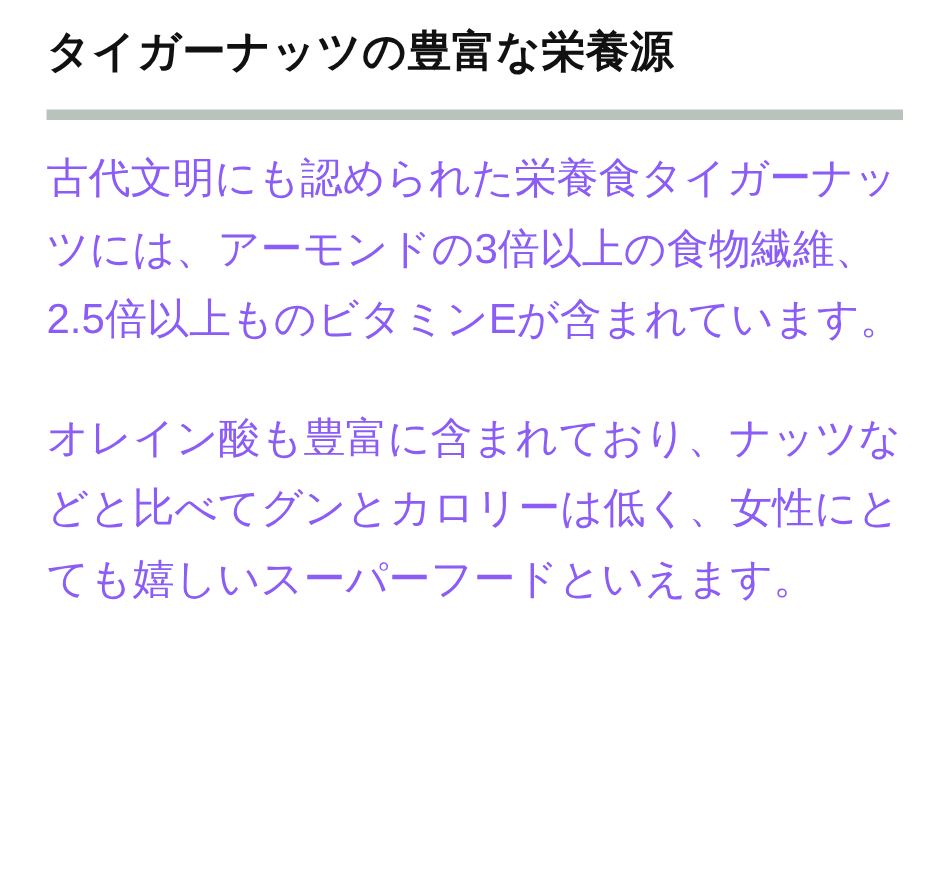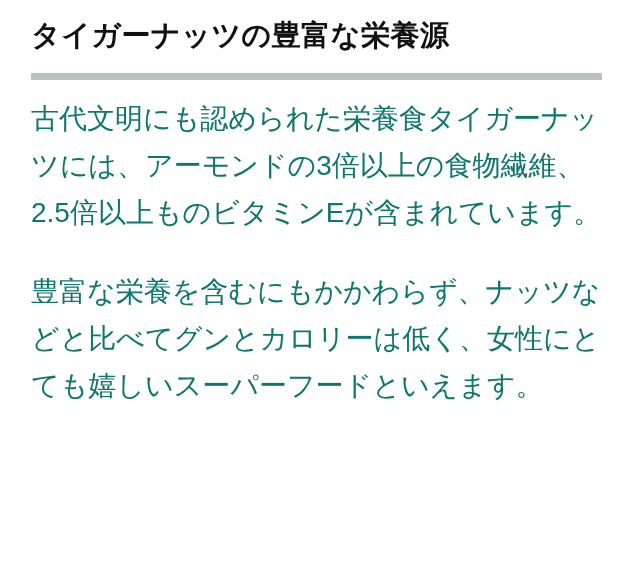--- a/index.html
+++ b/index.html
@@ -30,34 +30,34 @@
     height: 7px;
     width: 100%;
     margin-top: 17px;
     background: #b8c3bc; 
     border: none;
   }
   .body-paragraph {
     margin: 15px 0 32px 0;
     font-size: 28px;
     line-height: 47px;
-    color: #0f766e;
+    color: #8b5cf6;
     text-align: left;
     word-break: normal;
     overflow-wrap: break-word;
   }
   .body-paragraph:last-child {
     margin-bottom: 0;
   }
 </style>
 </head>
 <body>
 
 <div class="article">
   <h1 class="article-heading">タイガーナッツの豊富な栄養源</h1>
 
   <div class="section-divider" style="background: rgb(184, 195, 188);"></div>
 
   <p class="body-paragraph">古代文明にも認められた栄養食タイガーナッツには、アーモンドの3倍以上の食物繊維、2.5倍以上ものビタミンEが含まれています。</p>
 
 
-  <p class="body-paragraph">豊富な栄養を含むにもかかわらず、ナッツなどと比べてグンとカロリーは低く、女性にとても嬉しいスーパーフードといえます。</p>
+  <p class="body-paragraph">オレイン酸も豊富に含まれており、ナッツなどと比べてグンとカロリーは低く、女性にとても嬉しいスーパーフードといえます。</p>
 </div>
 
 </body></html>

